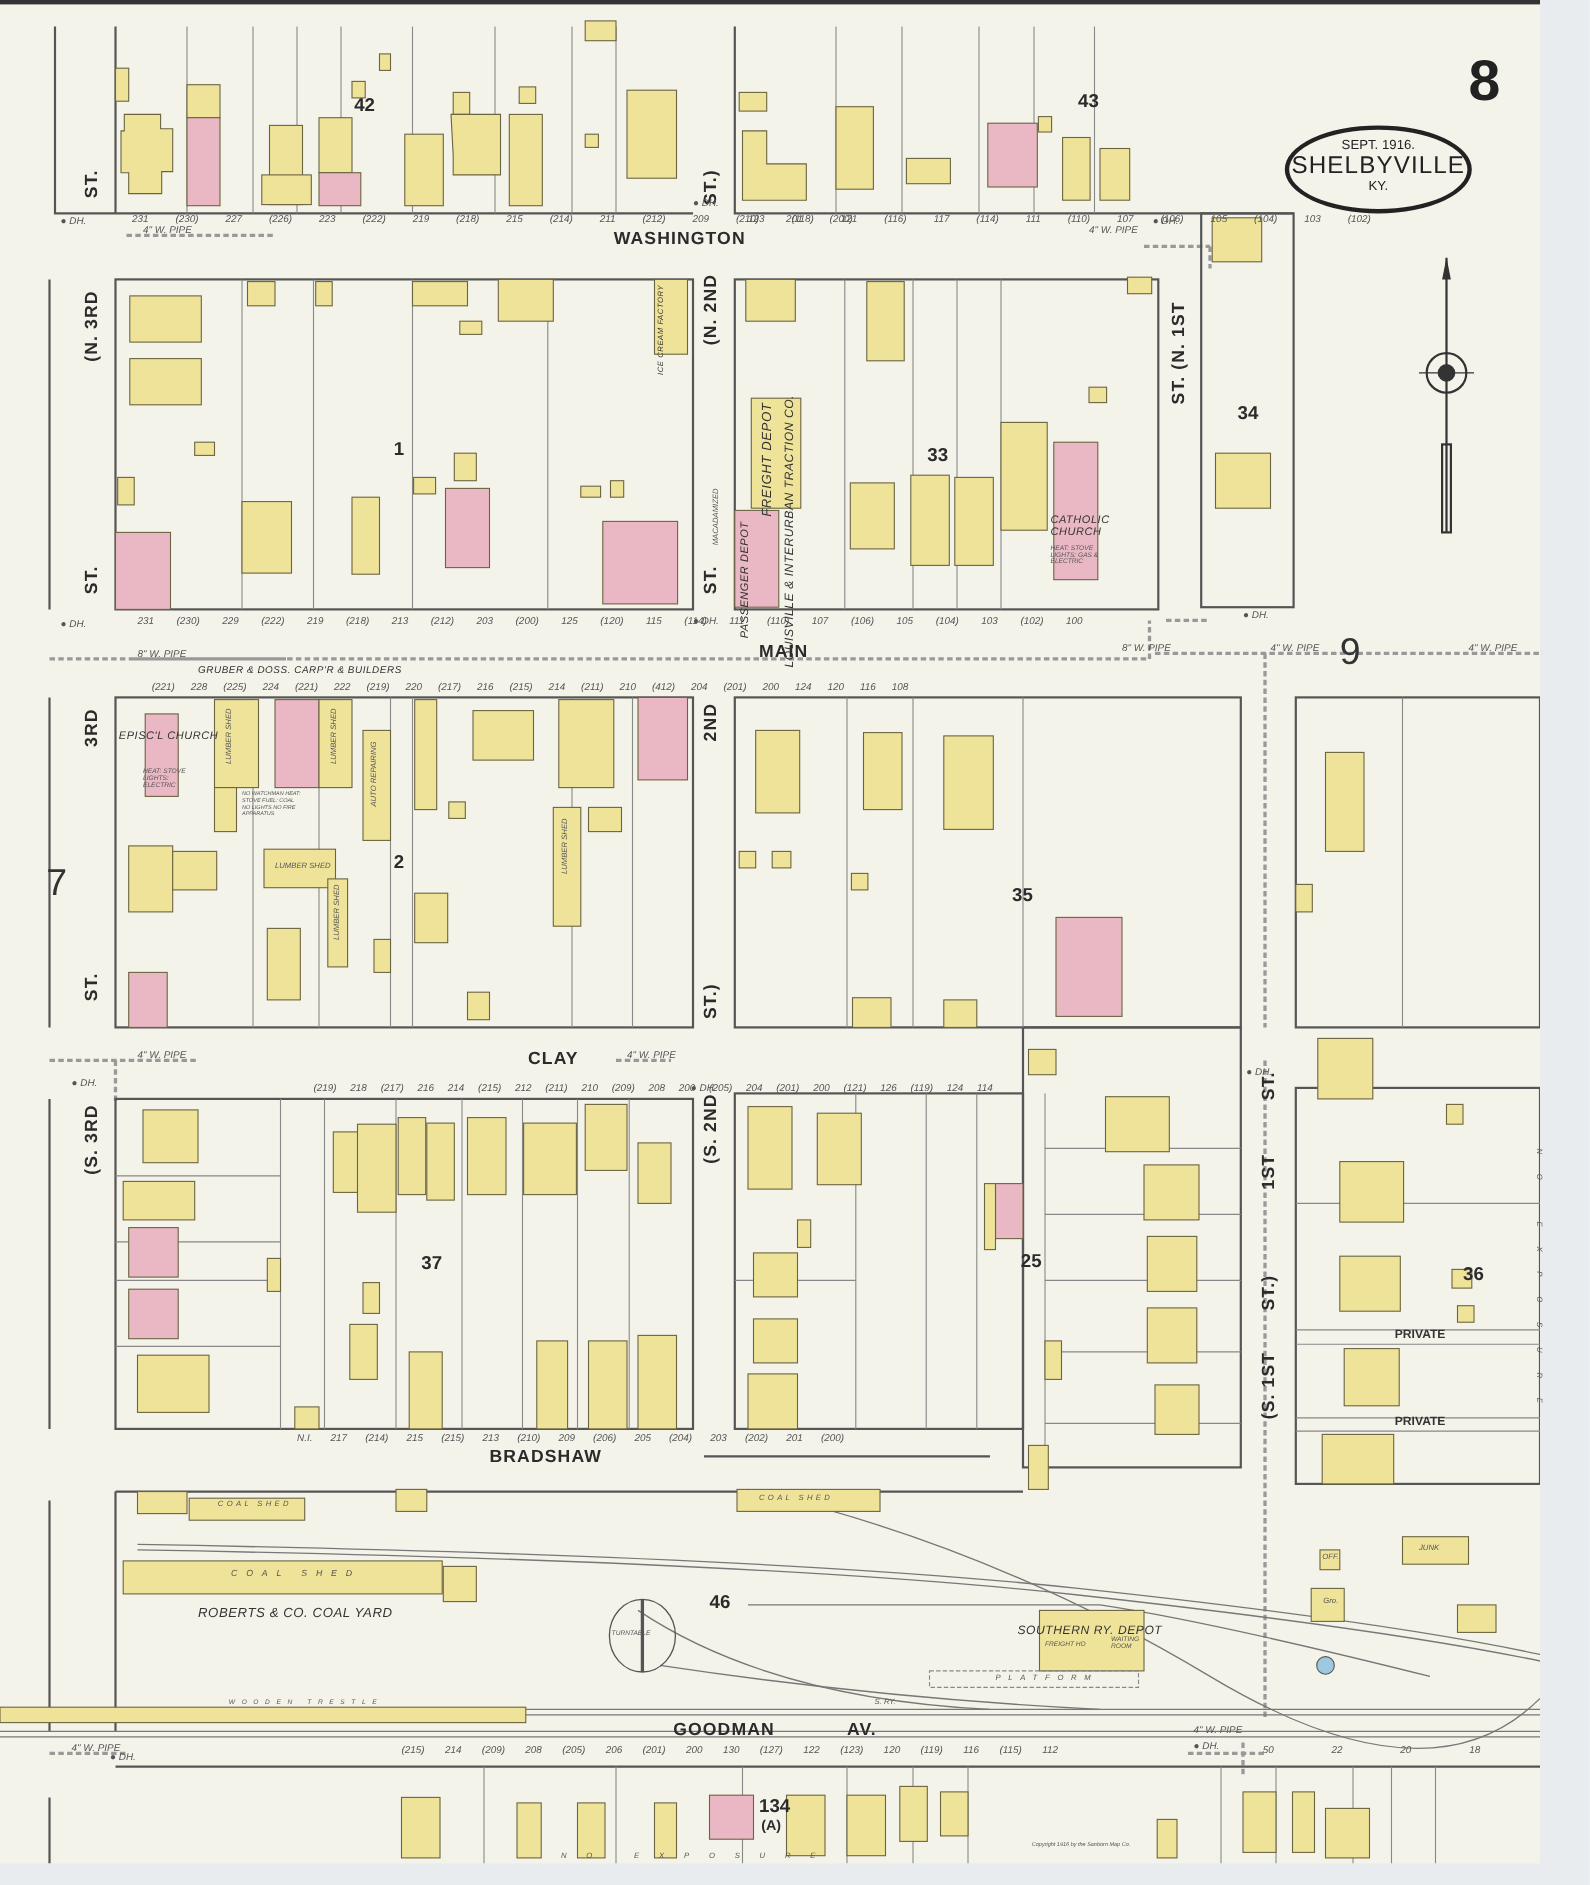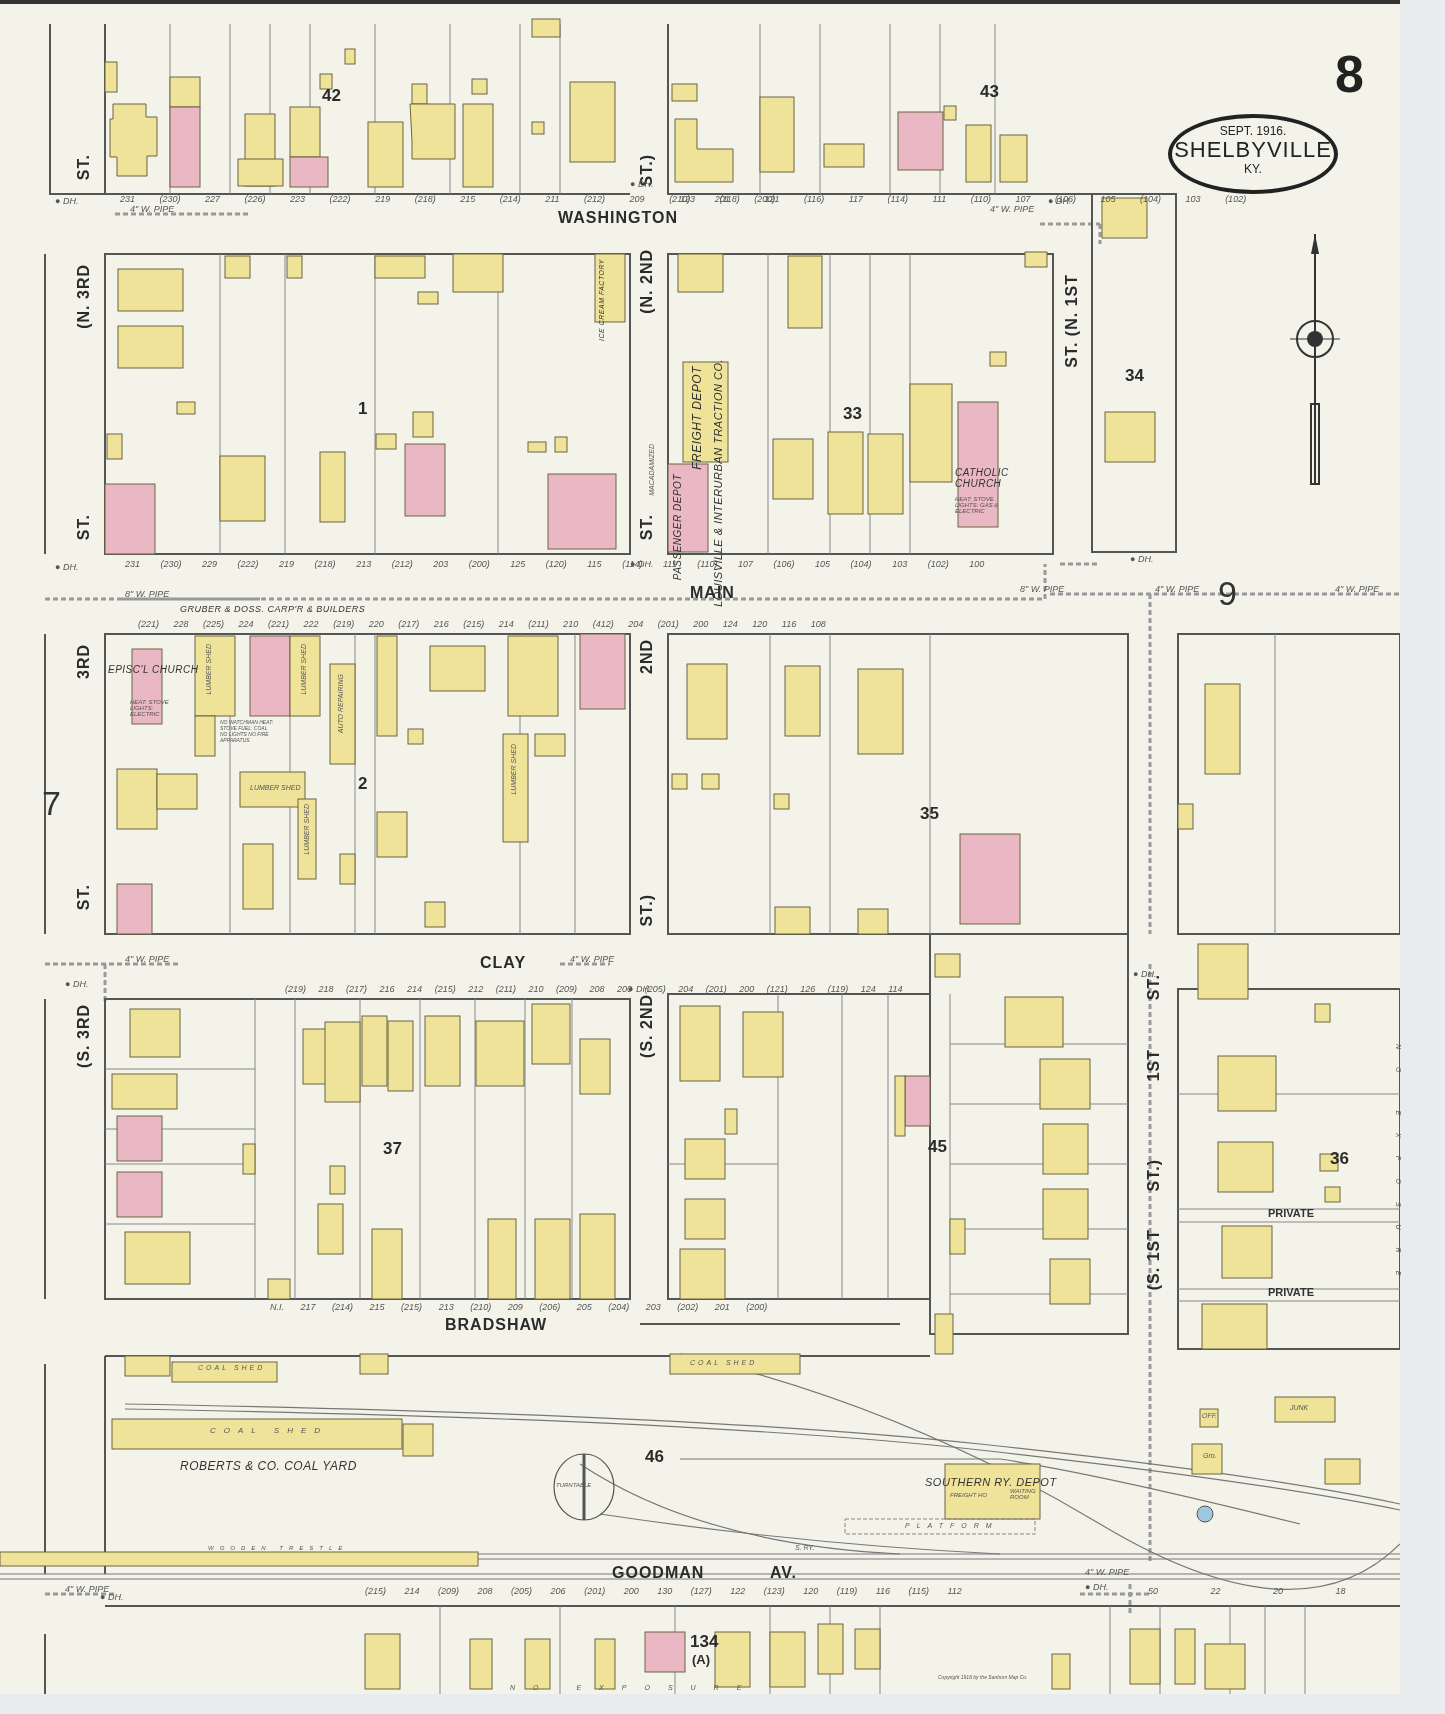--- a/index.html
+++ b/index.html
@@ -306,21 +306,21 @@
   <div class="lbl" style="left:1268px; top:1282px; font-size:11px; font-weight:bold; color:#333;">PRIVATE</div>
 
   <div class="lbl blocknum" style="left:322px; top:82px;">42</div>
   <div class="lbl blocknum" style="left:980px; top:78px;">43</div>
   <div class="lbl blocknum" style="left:358px; top:395px;">1</div>
   <div class="lbl blocknum" style="left:843px; top:400px;">33</div>
   <div class="lbl blocknum" style="left:1125px; top:362px;">34</div>
   <div class="lbl blocknum" style="left:358px; top:770px;">2</div>
   <div class="lbl blocknum" style="left:920px; top:800px;">35</div>
   <div class="lbl blocknum" style="left:383px; top:1135px;">37</div>
-  <div class="lbl blocknum" style="left:928px; top:1133px;">45</div>
+  <div class="lbl blocknum" style="left:928px; top:1133px;">25</div>
   <div class="lbl blocknum" style="left:1330px; top:1145px;">36</div>
   <div class="lbl blocknum" style="left:645px; top:1443px;">46</div>
   <div class="lbl blocknum" style="left:690px; top:1628px;">134</div>
   <div class="lbl blocknum" style="left:692px; top:1648px; font-size:13px;">(A)</div>
 
   <div class="lbl bldg-lbl street-v" style="left:598px; top:255px; font-size:7px;">ICE CREAM FACTORY</div>
   <div class="lbl bldg-lbl street-v" style="left:690px; top:362px; font-size:12px;">FREIGHT DEPOT</div>
   <div class="lbl bldg-lbl street-v" style="left:712px; top:355px; font-size:11px;">LOUISVILLE &amp; INTERURBAN TRACTION CO.</div>
   <div class="lbl bldg-lbl street-v" style="left:672px; top:470px; font-size:10px;">PASSENGER DEPOT</div>
   <div class="lbl small street-v" style="left:648px; top:440px; font-size:7px;">MACADAMIZED</div>

